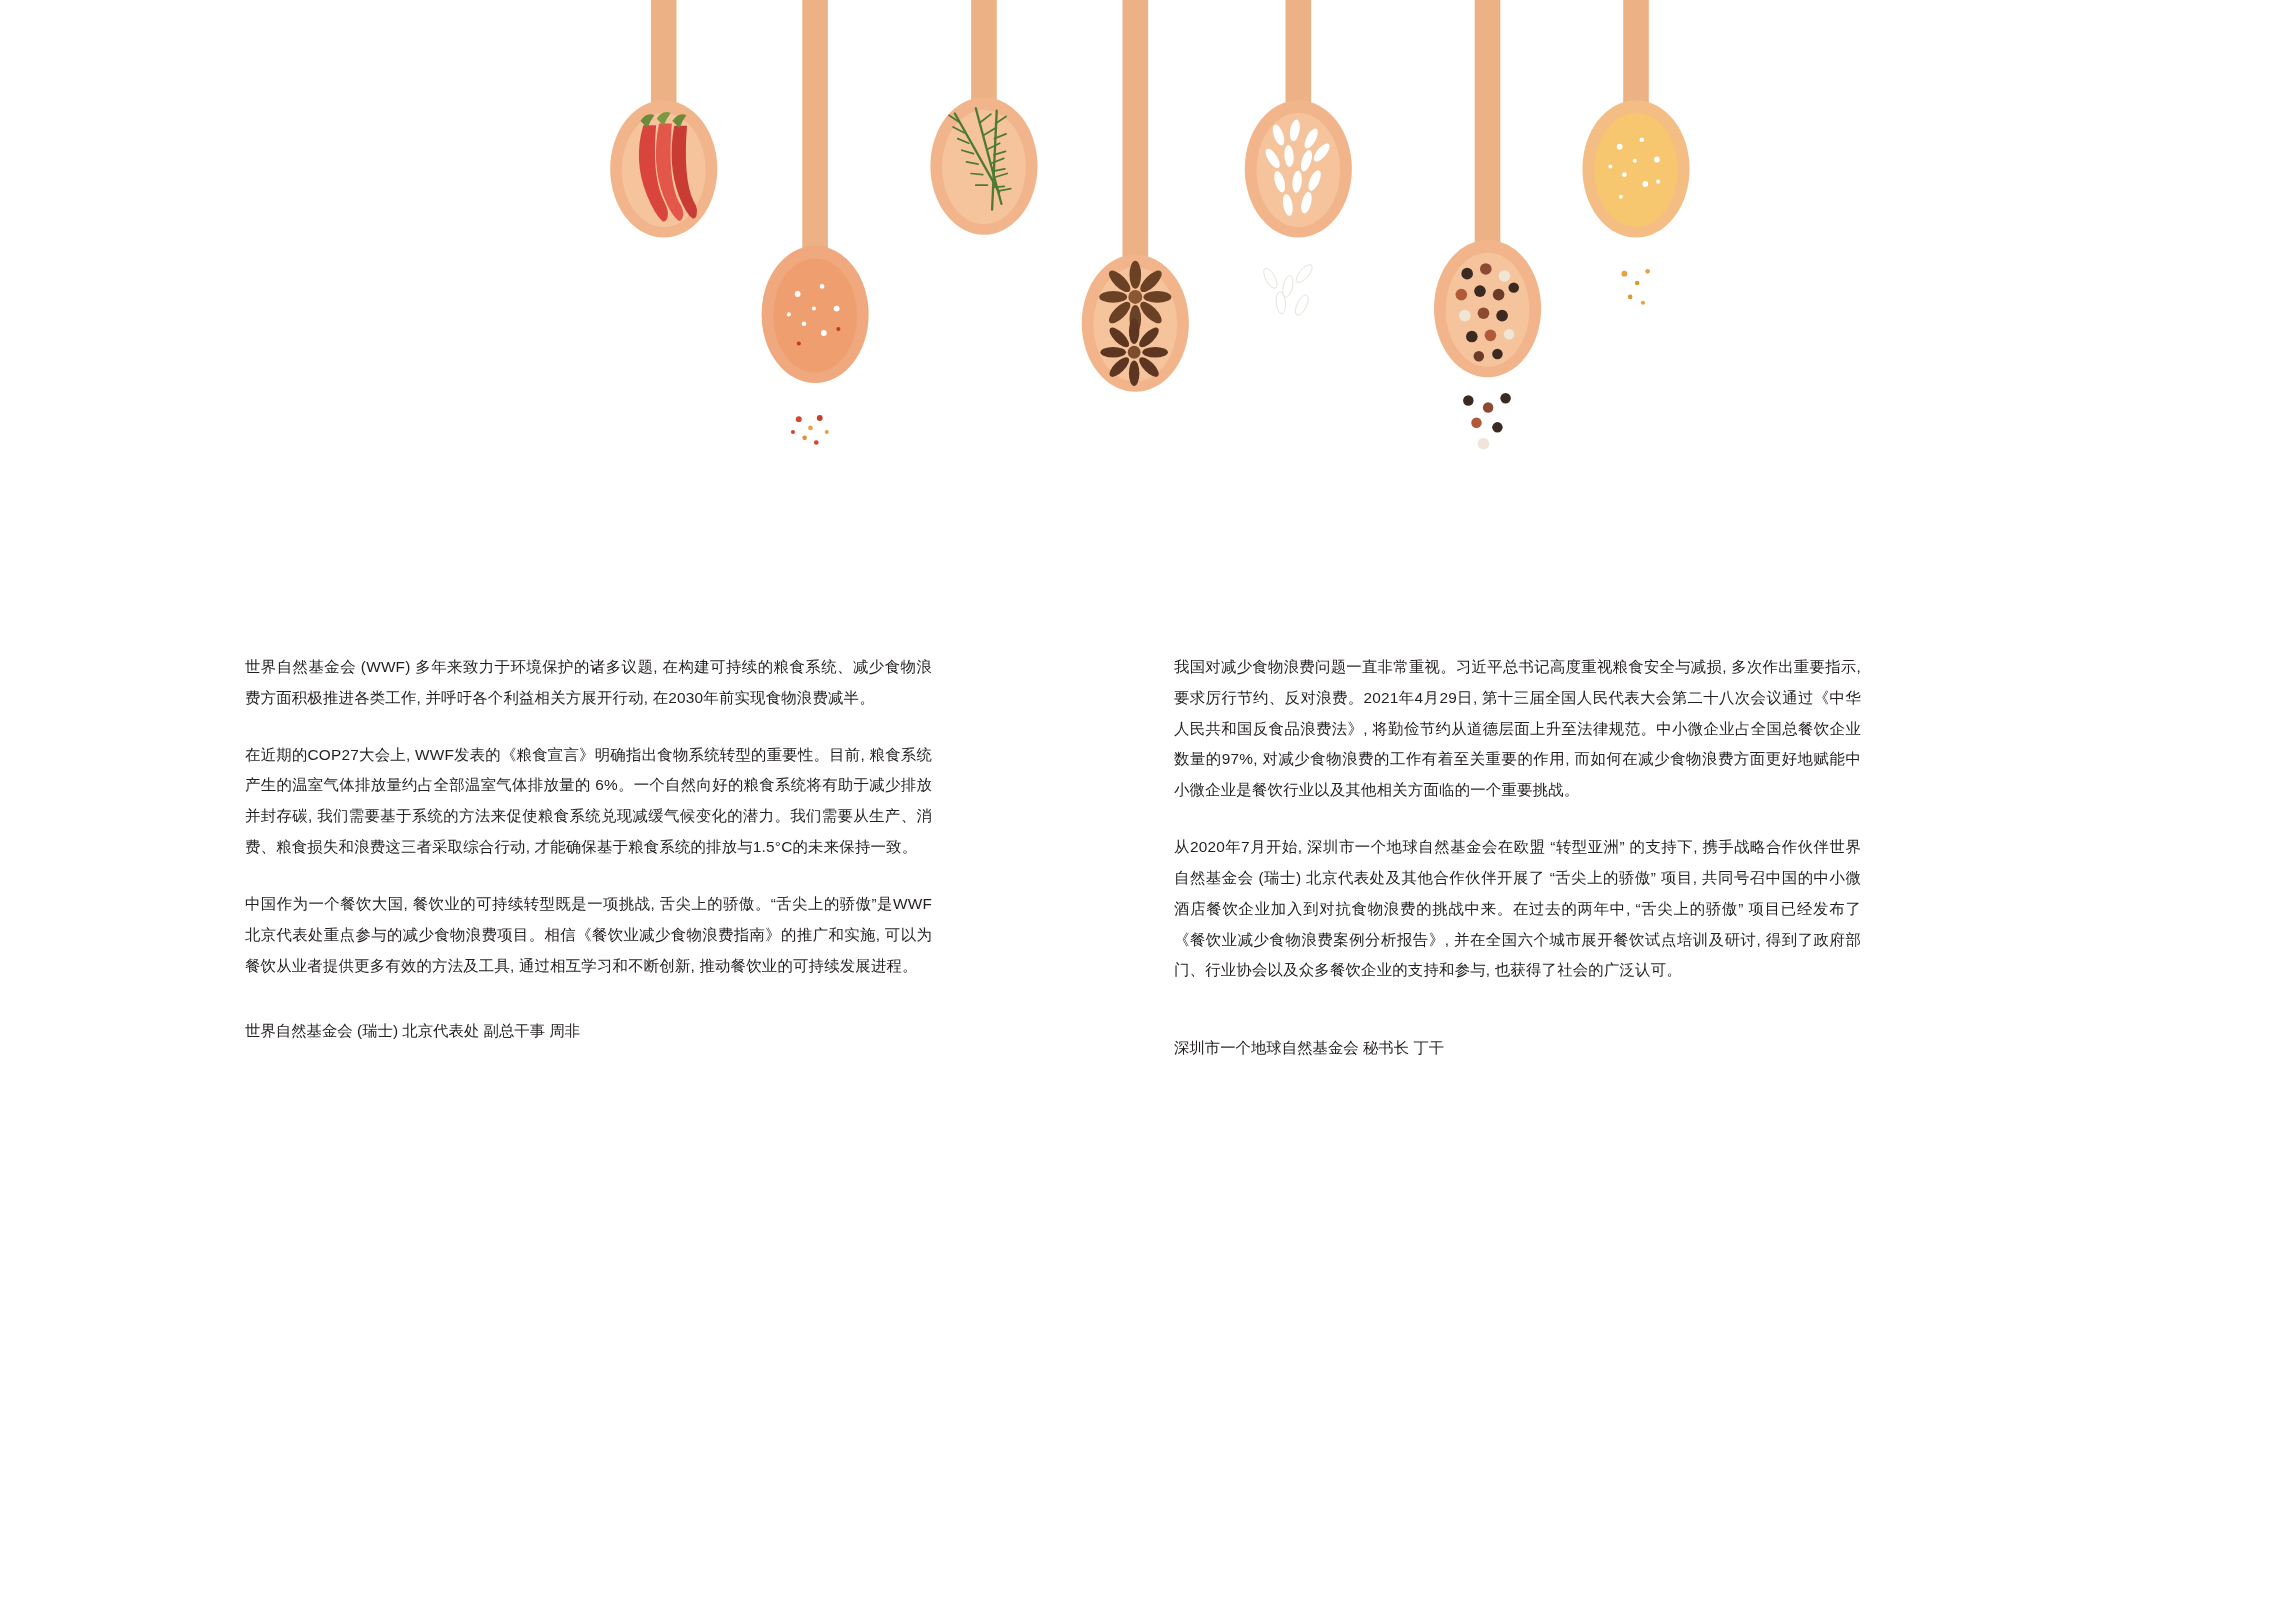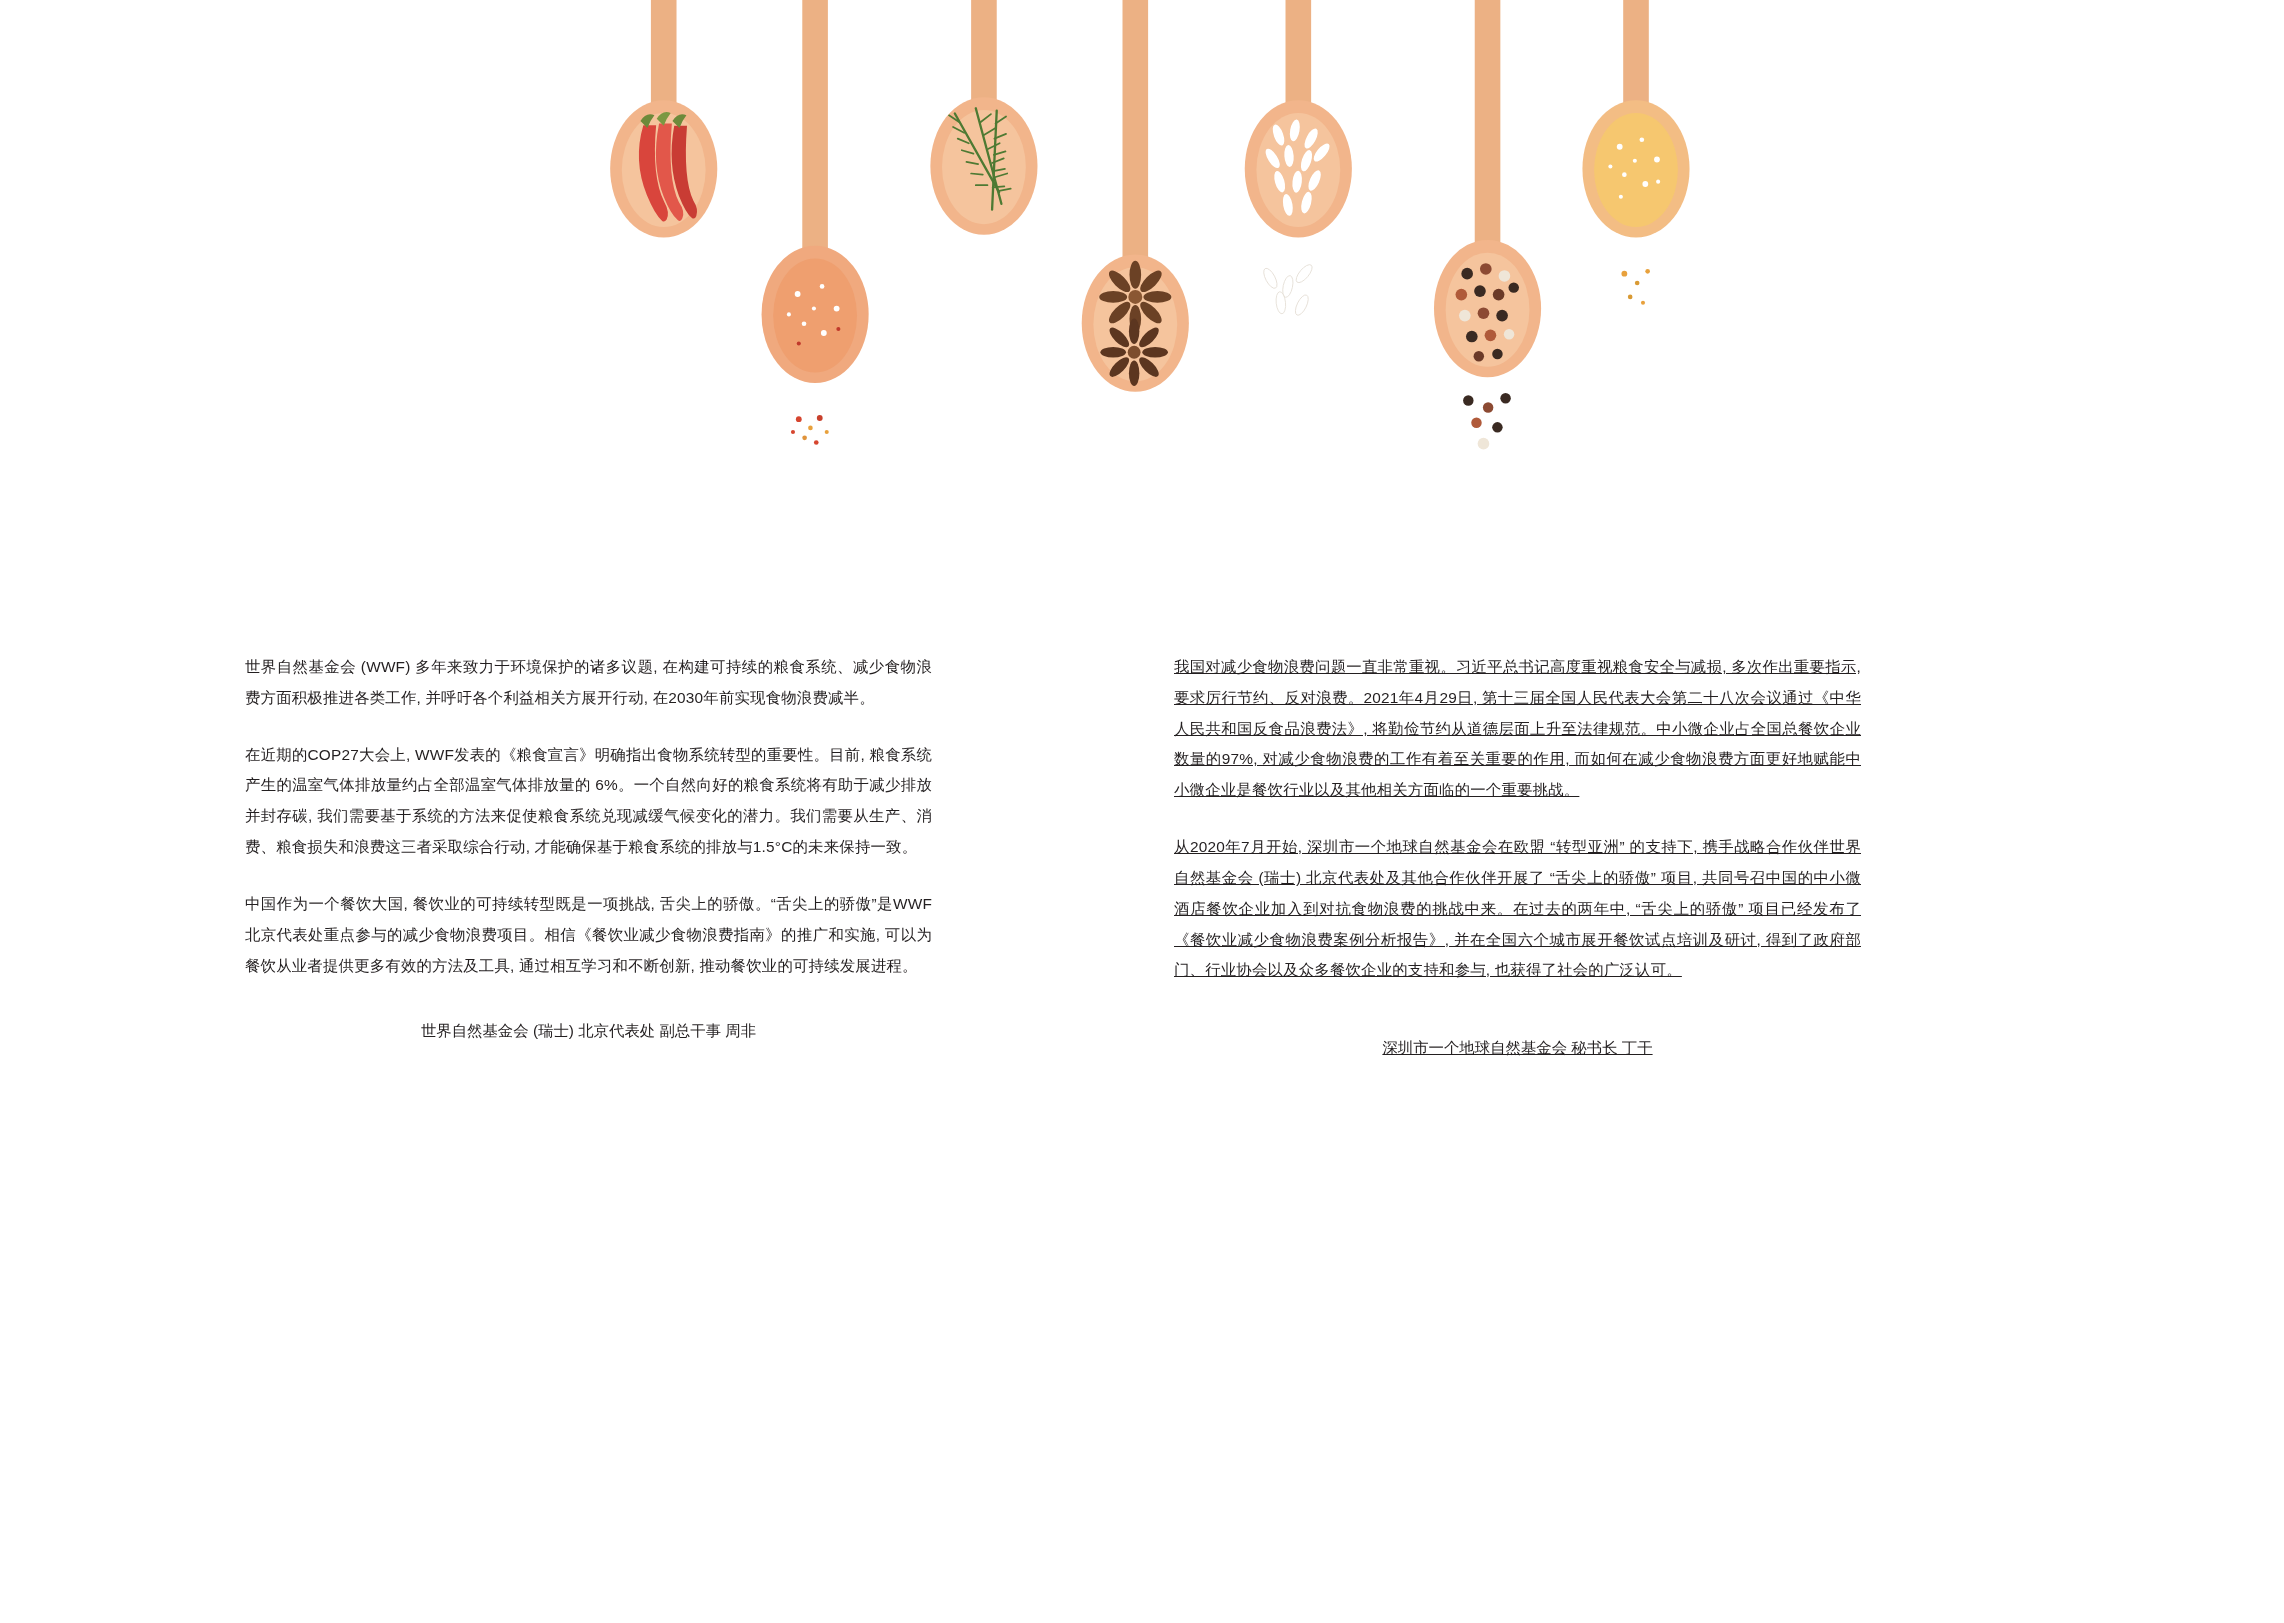--- a/index.html
+++ b/index.html
@@ -38,35 +38,34 @@
   }
   .col {
     width: 687px;
     color: #231f20;
   }
   .col-left {
     margin-left: 245px;
   }
   .col-right {
     margin-left: 242px;
-    text-decoration: underline;
   }
   .para {
     font-size: 15.4px;
     line-height: 2.0;
     letter-spacing: 0.2px;
     margin: 0 0 26px 0;
     text-align: justify;
     text-justify: inter-ideograph;
     color: #231f20;
   }
   .signature {
     font-size: 15.4px;
     line-height: 2.0;
-    text-align: center;
+    text-align: left;
     margin: 26px 0 0 0;
     color: #231f20;
   }
   .sig-left {
     margin-top: 35px;
   }
   .sig-right {
     margin-top: 47px;
   }
 </style>

